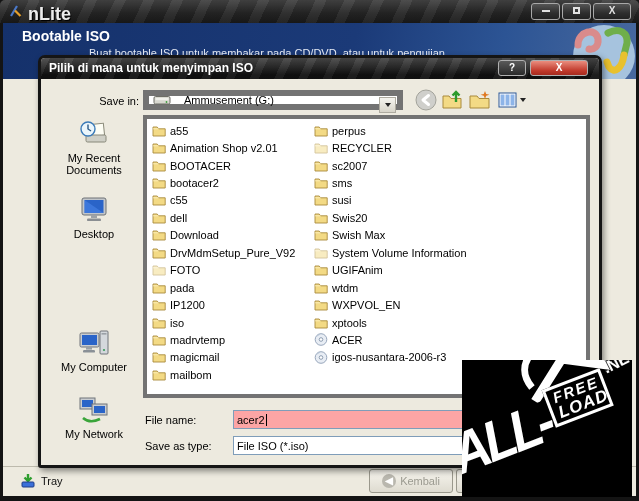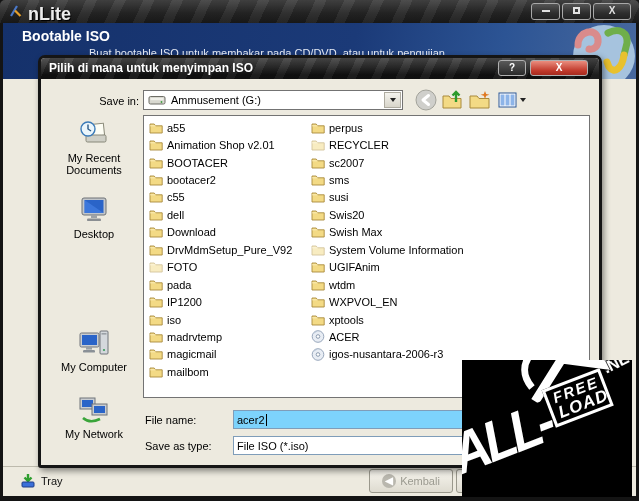--- a/index.html
+++ b/index.html
@@ -50,48 +50,48 @@
                linear-gradient(180deg,#4a4a4a,#111 80%);}
   .dlg-title-text{position:absolute;left:8px;top:3px;color:#fff;font-weight:bold;font-size:12px;}
   .dlg-btn{position:absolute;top:2px;height:16px;border:1px solid #b0b0b0;border-radius:3px;
     color:#fff;font-weight:bold;font-size:10px;text-align:center;line-height:14px;}
   .dlg-help{left:457px;width:28px;background:linear-gradient(180deg,#5a5a5a,#2a2a2a);}
   .dlg-close{left:489px;width:58px;background:linear-gradient(180deg,#ea8d7e,#c0392b 70%,#a52a1e);}
   .dlg-body{position:absolute;left:0;top:21px;right:0;bottom:0;}
   
   .save-in-label{position:absolute;left:18px;top:16px;width:80px;text-align:right;}
   .save-in-combo{position:absolute;left:102px;top:11px;width:260px;height:20px;background:#fff;
-    border:1px solid #737373;display:flex;align-items:center;padding-left:4px;gap:5px;}
+    border:6px solid #737373;display:flex;align-items:center;padding-left:4px;gap:13px;}
   .combo-arrow-btn{position:absolute;right:1px;top:1px;width:17px;height:16px;
     background:linear-gradient(180deg,#f4f3ee,#d8d5ca);border:1px solid #aeaba0;
     display:flex;align-items:center;justify-content:center;}
   .caret-down{width:0;height:0;border-left:3.5px solid transparent;border-right:3.5px solid transparent;border-top:4px solid #222;}
   
   .tool{position:absolute;top:10px;width:22px;height:22px;display:flex;align-items:center;justify-content:center;}
   .tool-back{left:374px;} .tool-up{left:401px;} .tool-new{left:428px;} .tool-views{left:455px;}
   .views-caret{position:absolute;left:479px;top:19px;}
   
   .place{position:absolute;left:6px;width:94px;display:flex;flex-direction:column;align-items:center;cursor:default;}
   .place-label{margin-top:3px;text-align:center;line-height:12px;}
   .p1{top:40px;} .p2{top:116px;} .p3{top:182px;} .p4{top:249px;} .p5{top:316px;}
   
   .file-list{position:absolute;left:102px;top:36px;width:447px;height:283px;background:#fff;
-    border:1px solid #737373;overflow:hidden;}
+    border:4px solid #737373;overflow:hidden;}
   .fl-col{position:absolute;top:3px;}
   .fl-col1{left:4px;width:160px;}
   .fl-col2{left:166px;width:278px;}
   .file-item{height:17.45px;display:flex;align-items:center;gap:4px;white-space:nowrap;}
   .fi-icon{display:inline-flex;width:15px;justify-content:center;}
   .file-item .icon-cd{display:none;}
   .file-item.cd .icon-cd{display:inline-flex;}
   .file-item.folder-faded .icon-folder{opacity:.5;}
   
   .row-label{position:absolute;left:104px;width:86px;}
   .lbl-fname{top:335px;} .lbl-stype{top:361px;}
-  .fname-input{position:absolute;left:192px;top:331px;width:240px;height:19px;background:#7dd3fc;
+  .fname-input{position:absolute;left:192px;top:331px;width:240px;height:19px;background:#fca5a5;
     border:1px solid #7f9db9;padding:2px 3px;display:flex;align-items:center;}
   .caret-line{display:inline-block;width:1px;height:12px;background:#000;margin-left:1px;}
   .stype-combo{position:absolute;left:192px;top:357px;width:240px;height:19px;background:#fff;
     border:1px solid #7f9db9;padding:2px 3px;display:flex;align-items:center;}
   
   .watermark{position:absolute;left:462px;top:360px;width:170px;height:137px;background:#000;z-index:60;overflow:hidden;}
   .wm-rot{position:absolute;left:-6px;top:10px;width:210px;height:130px;transform:rotate(-21deg);transform-origin:50px 95px;}
   .wm-all{position:absolute;left:4px;top:42px;font-size:52px;font-weight:bold;font-style:italic;
     color:#fff;letter-spacing:-4px;transform:scaleY(1.1);line-height:1;}
   .wm-house{position:absolute;left:110px;top:38px;width:62px;border:3px solid #fff;background:#000;

